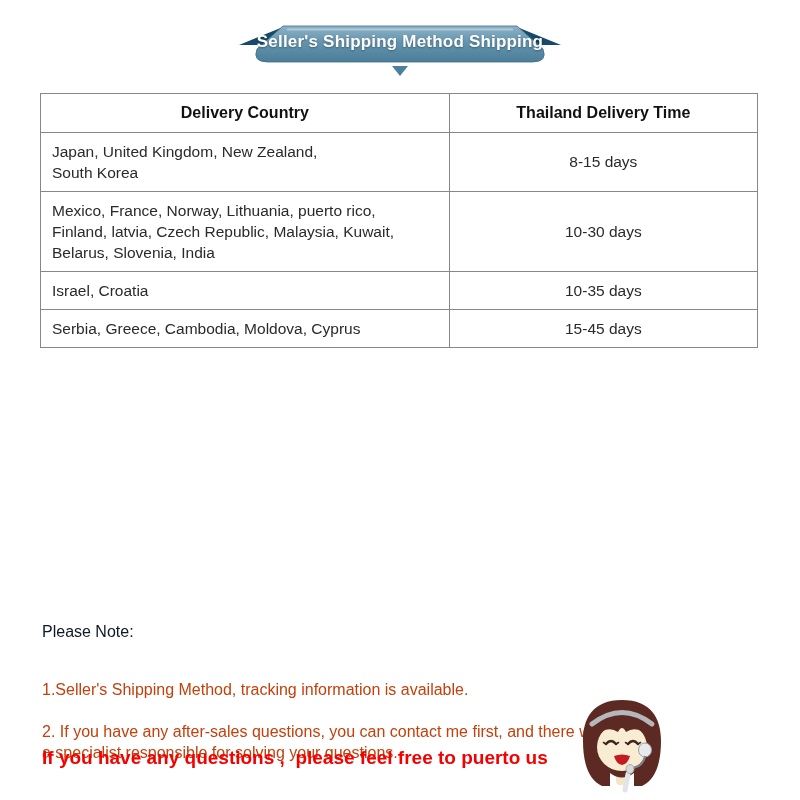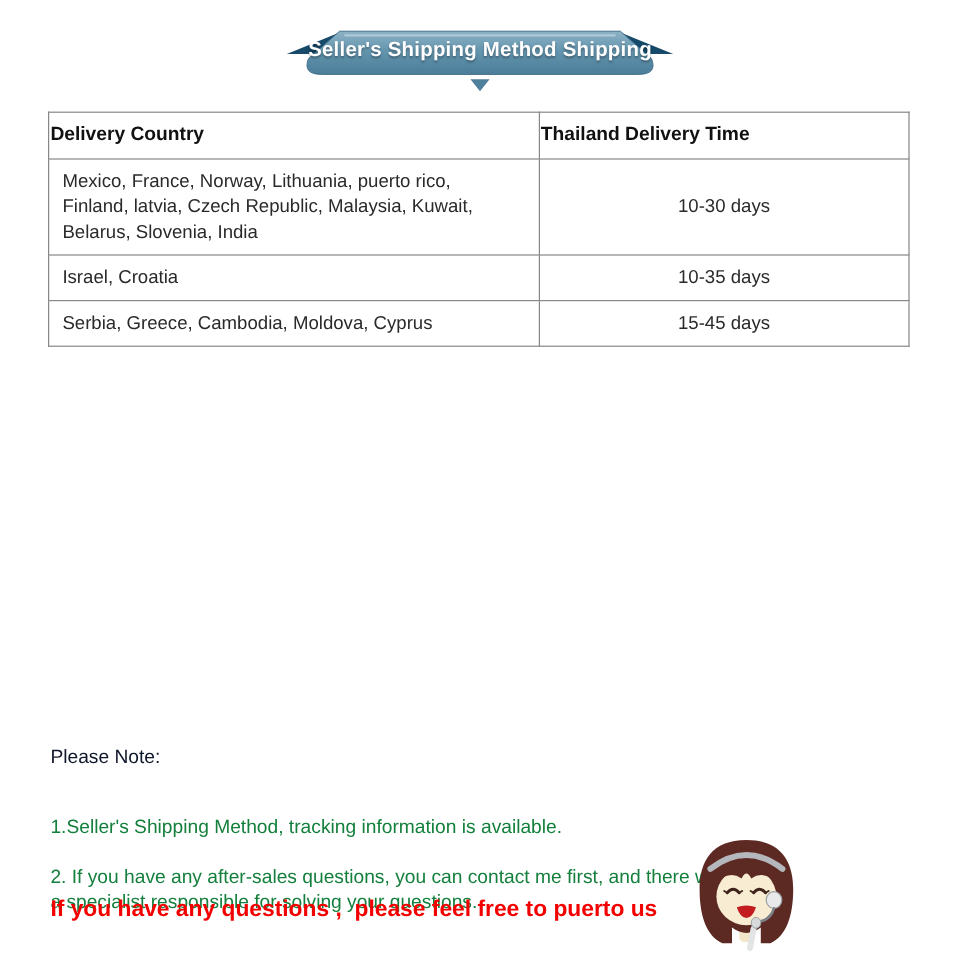--- a/index.html
+++ b/index.html
@@ -16,30 +16,30 @@
                 text-shadow:0 1px 2px rgba(0,0,0,.35);letter-spacing:.2px;}
   .down-arrow{position:absolute;top:66px;left:50%;margin-left:-8px;
               width:0;height:0;border-left:8px solid transparent;
               border-right:8px solid transparent;border-top:10px solid #4e7f9b;}
 
   
   table.shipping{position:absolute;top:93px;left:40px;width:718px;
                  border-collapse:collapse;table-layout:fixed;}
   table.shipping th, table.shipping td{border:1px solid #878787;}
   table.shipping th{height:36px;font-size:16px;font-weight:bold;
-                    text-align:left;color:#111;}
+                    text-align:center;color:#111;}
   col.c1{width:57%;} col.c2{width:43%;}
   td.countries{font-size:15.5px;line-height:21px;padding:8px 11px;
                white-space:pre;vertical-align:middle;color:#2a2a2a;}
   td.time{font-size:15.5px;text-align:center;vertical-align:middle;color:#2a2a2a;}
 
   
   .notes-title{position:absolute;top:623px;left:42px;font-size:16px;color:#0f172a;}
   .notes-body{position:absolute;top:658px;left:42px;width:700px;
-              font-size:16px;line-height:21px;color:#15803d;white-space:pre-line;}
+              font-size:16px;line-height:21px;color:#c2410c;white-space:pre-line;}
   .note-item{margin:0 0 0 0;}
 
   
   .contact-msg{position:absolute;top:747px;left:42px;font-size:19px;
                font-weight:bold;color:#f30000;white-space:pre-wrap;}
   .agent{position:absolute;top:697px;left:576px;width:92px;height:98px;}
 </style>
 </head>
 <body>
 
@@ -66,20 +66,25 @@
       <col class="c1">
       <col class="c2">
     </colgroup>
   <thead>
     <tr>
       <th>Delivery Country</th>
       <th>Thailand Delivery Time</th>
     </tr>
   </thead>
   <tbody>
+    <tr>
+      <td class="countries">Japan, United Kingdom, New Zealand,
+South Korea</td>
+      <td class="time">8-15 days</td>
+    </tr>
     <tr>
       <td class="countries">Mexico, France, Norway, Lithuania, puerto rico,
 Finland, latvia, Czech Republic, Malaysia, Kuwait,
 Belarus, Slovenia, India</td>
       <td class="time">10-30 days</td>
     </tr>
     <tr>
       <td class="countries">Israel, Croatia</td>
       <td class="time">10-35 days</td>
     </tr>

